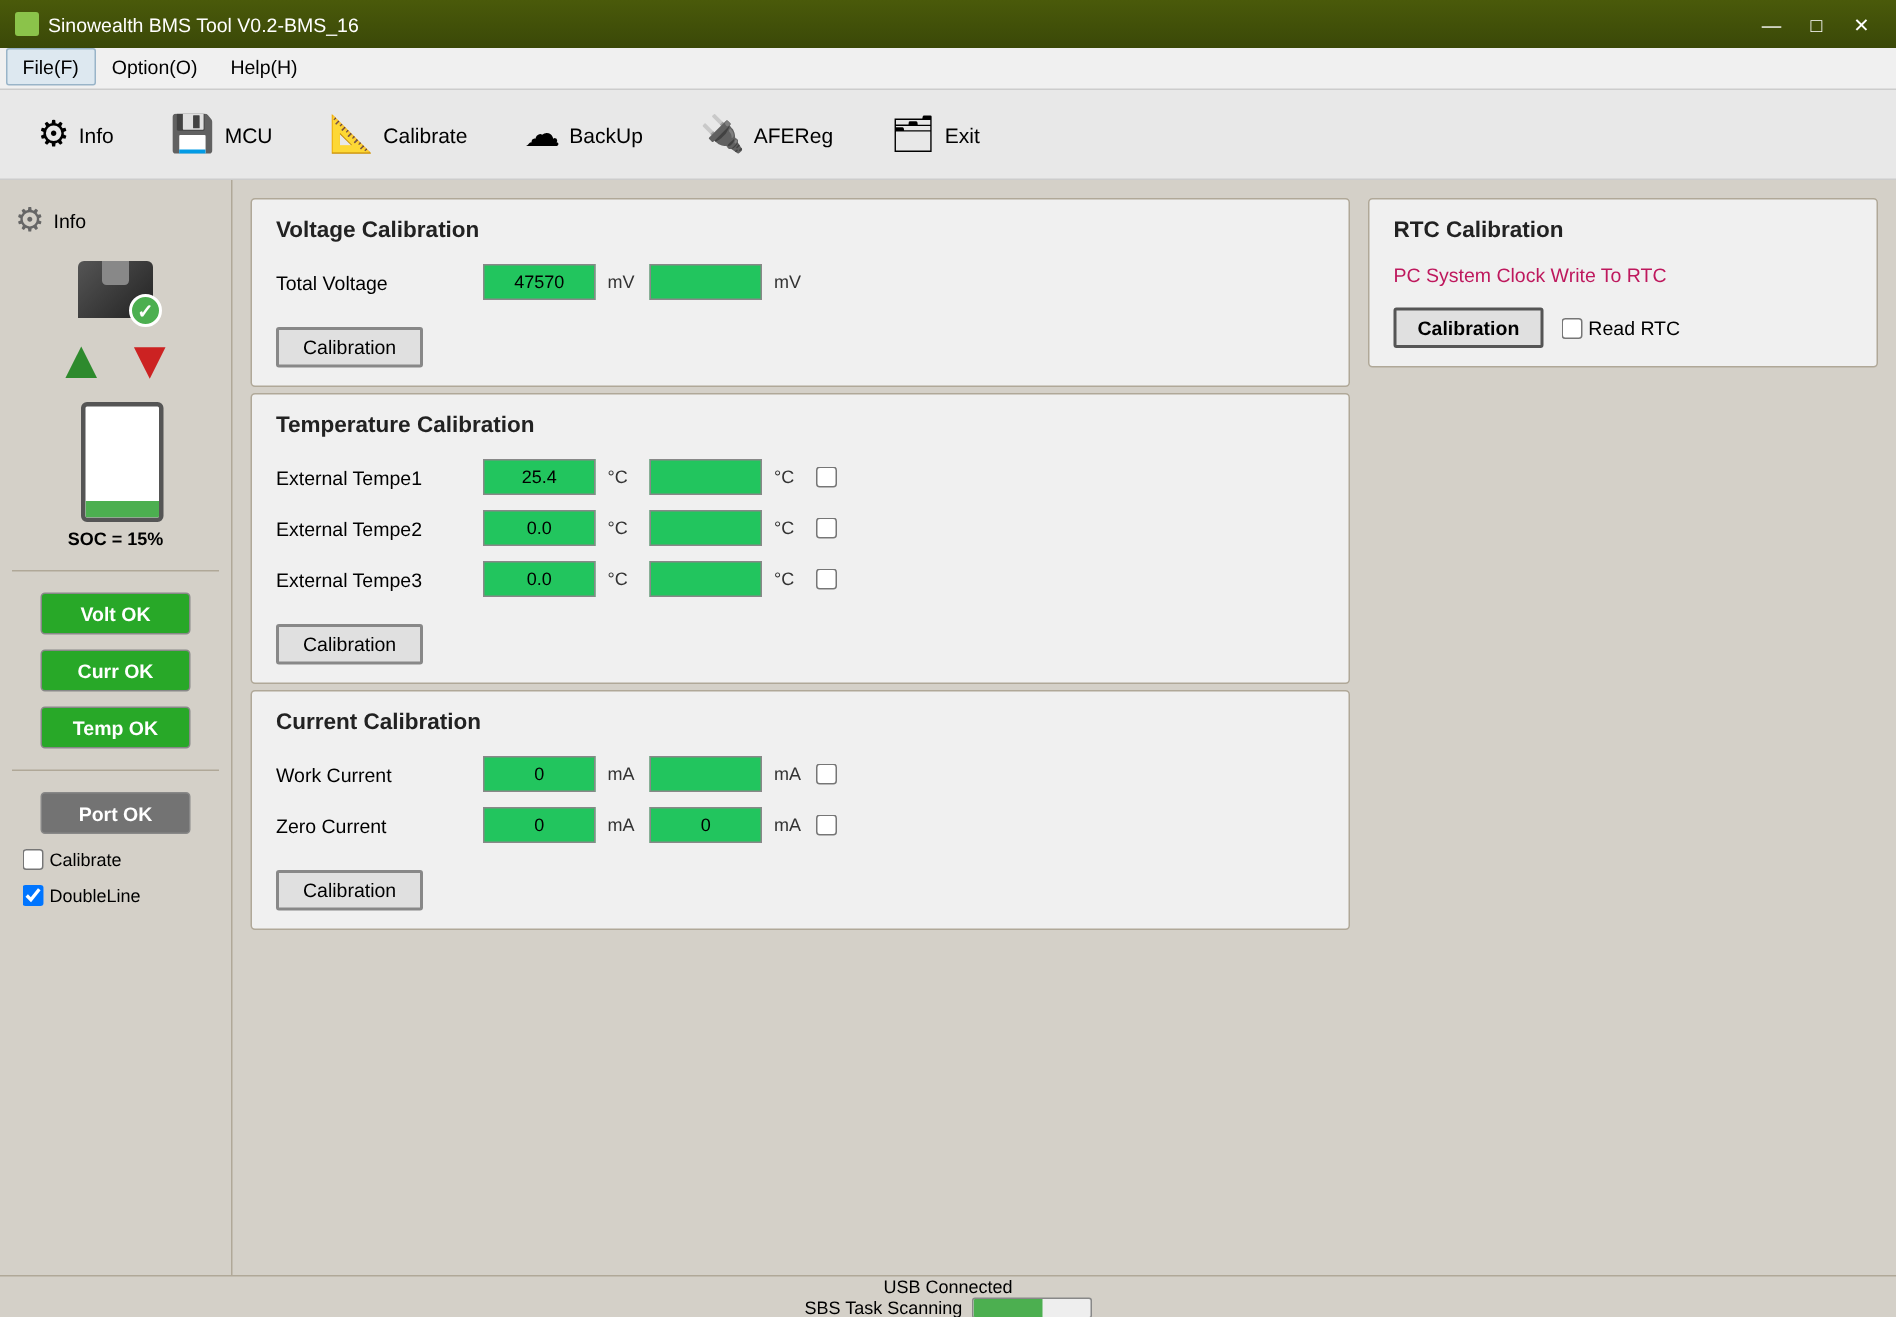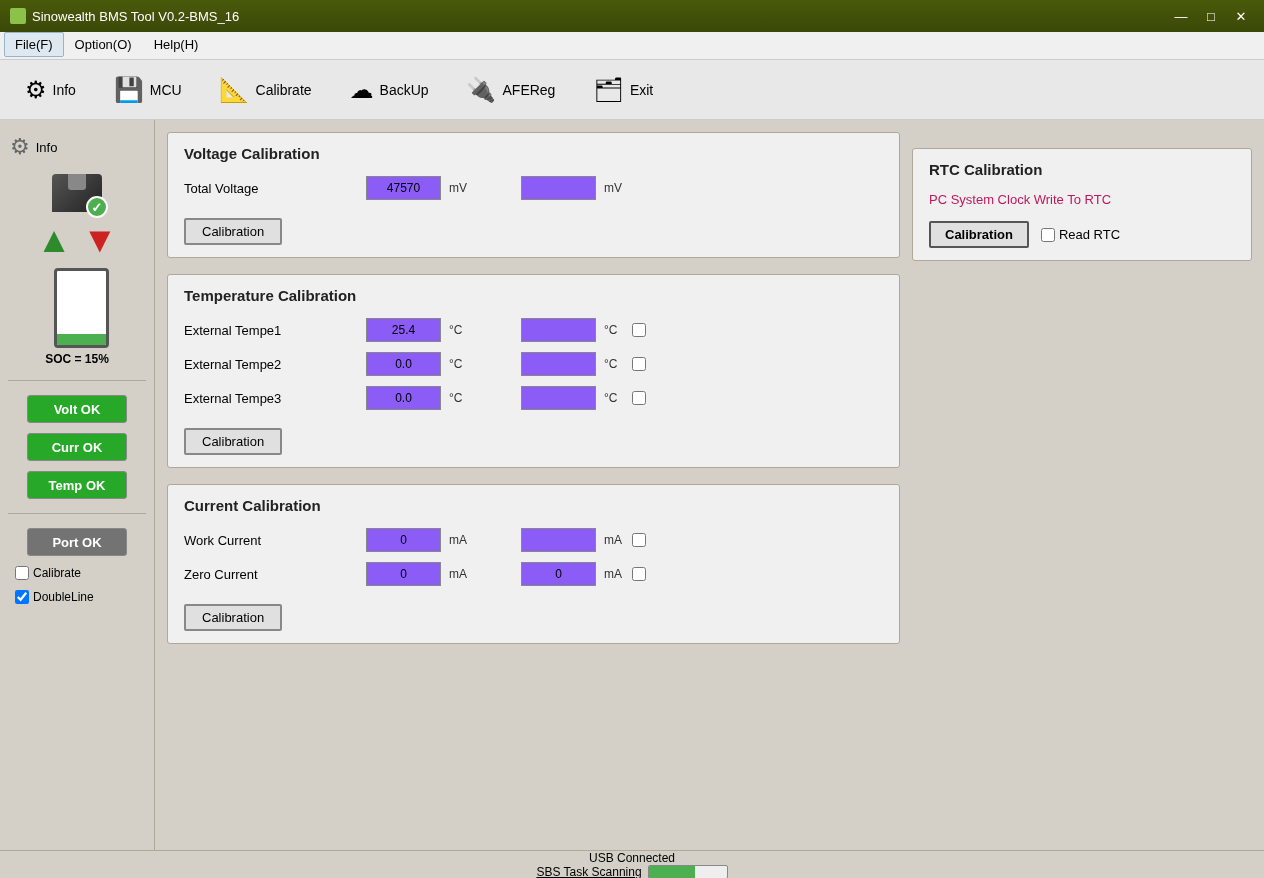--- a/index.html
+++ b/index.html
@@ -129,21 +129,21 @@
     }
 
     
     .content-area {
       flex: 1;
       padding: 12px;
       overflow-y: auto;
       display: flex;
       gap: 12px;
     }
-    .content-left { flex: 1; display: flex; flex-direction: column; gap: 16px; }
+    .content-left { flex: 1; display: flex; flex-direction: column; gap: 4px; }
     .content-right { width: 340px; }
 
     
     .panel {
       background: #f0f0f0;
       border: 1px solid #b0a898;
       border-radius: 3px;
       padding: 12px 16px;
     }
     .panel-title {
@@ -151,41 +151,40 @@
     }
 
     
     .form-row {
       display: flex; align-items: center; gap: 8px; margin-bottom: 10px;
     }
     .form-label { min-width: 130px; font-size: 13px; }
     .form-input {
       width: 75px; height: 24px;
       border: 1px solid #888;
-      background: #8b5cf6;
+      background: #22c55e;
       text-align: center;
       font-size: 12px;
       padding: 0 16px;
-      margin-left: 44px;
     }
     .form-unit { font-size: 12px; color: #333; min-width: 20px; }
     .form-checkbox { width: 14px; height: 14px; cursor: pointer; }
 
     .cal-btn {
       margin-top: 8px;
       padding: 4px 16px;
       border: 2px solid #888;
       background: #e0e0e0;
       cursor: pointer;
       font-size: 13px;
       border-radius: 2px;
     }
 
     
-    .rtc-panel { width: 100%; margin-top: 16px; }
+    .rtc-panel { width: 100%; }
     .rtc-desc { font-size: 13px; margin-bottom: 14px; color: #be185d; }
     .rtc-row { display: flex; align-items: center; gap: 12px; }
     .rtc-cal-btn {
       padding: 4px 14px;
       border: 2px solid #555;
       background: #e0e0e0;
       cursor: pointer;
       font-size: 13px;
       border-radius: 2px;
       font-weight: bold;
@@ -198,21 +197,21 @@
       background: #d4d0c8;
       border-top: 1px solid #b0a898;
       display: flex;
       align-items: center;
       padding: 0 10px;
       justify-content: space-between;
       font-size: 12px;
       flex-direction: column;
     }
     .status-left { display: flex; align-items: center; gap: 6px; }
-    .status-center { display: flex; align-items: center; gap: 6px; text-decoration: underline; }
+    .status-center { display: flex; align-items: center; gap: 6px; }
     .status-progress {
       width: 80px; height: 14px;
       background: #eee;
       border: 1px solid #888;
       border-radius: 2px;
       overflow: hidden;
     }
     .status-progress-fill {
       width: 60%;
       height: 100%;

